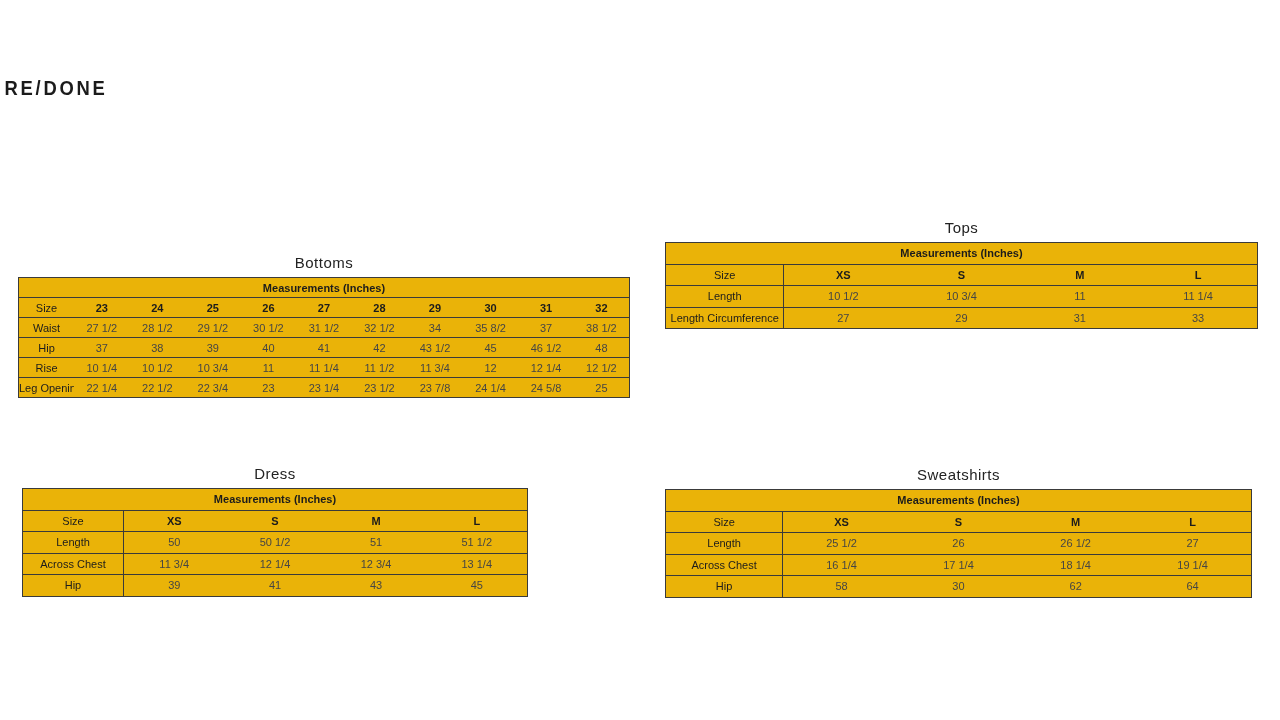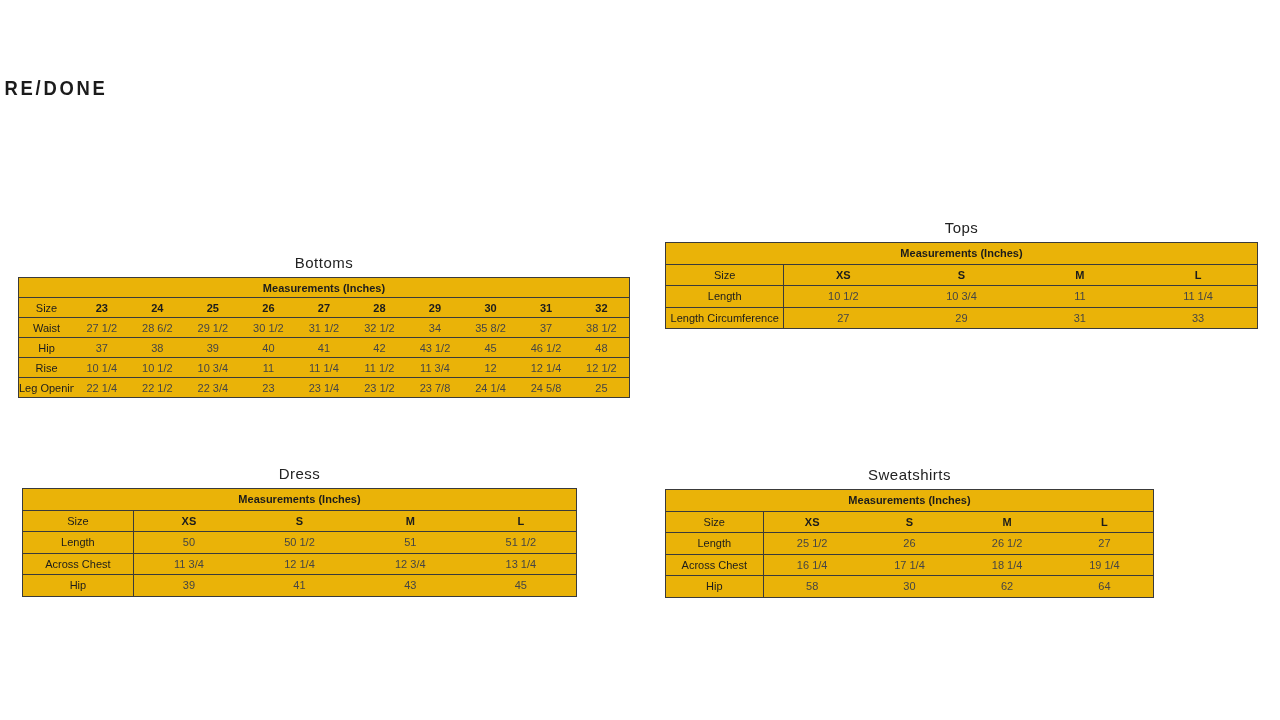--- a/index.html
+++ b/index.html
@@ -21,22 +21,22 @@
     font-size: 20px;
     font-weight: 800;
     letter-spacing: 3px;
     color: #1b1b1b;
     transform: scaleX(0.92);
     white-space: nowrap;
   }
   .table-block { position: absolute; }
   .table-block.bottoms     { left: 18px;  top: 217px; width: 612px; margin-top: 37px; }
   .table-block.tops        { left: 665px; top: 219px; width: 593px; }
-  .table-block.dress       { left: 22px;  top: 465px; width: 555px; }
-  .table-block.sweatshirts { left: 665px; top: 466px; width: 489px; }
+  .table-block.dress       { left: 22px;  top: 465px; width: 506px; }
+  .table-block.sweatshirts { left: 665px; top: 466px; width: 587px; }
   .table-title {
     font-size: 15px;
     font-weight: 400;
     letter-spacing: 0.5px;
     color: #222222;
     text-align: center;
     margin-bottom: 6px;
     font-family: "Liberation Sans", sans-serif;
   }
   table.size-table {
@@ -88,21 +88,21 @@
           <td class="hdr">27</td>
           <td class="hdr">28</td>
           <td class="hdr">29</td>
           <td class="hdr">30</td>
           <td class="hdr">31</td>
           <td class="hdr">32</td>
         </tr>
         <tr>
           <td class="lbl">Waist</td>
           <td class="val">27 1/2</td>
-          <td class="val">28 6/2</td>
+          <td class="val">28 1/2</td>
           <td class="val">29 1/2</td>
           <td class="val">30 1/2</td>
           <td class="val">31 1/2</td>
           <td class="val">32 1/2</td>
           <td class="val">34</td>
           <td class="val">35 8/2</td>
           <td class="val">37</td>
           <td class="val">38 1/2</td>
         </tr>
         <tr>

